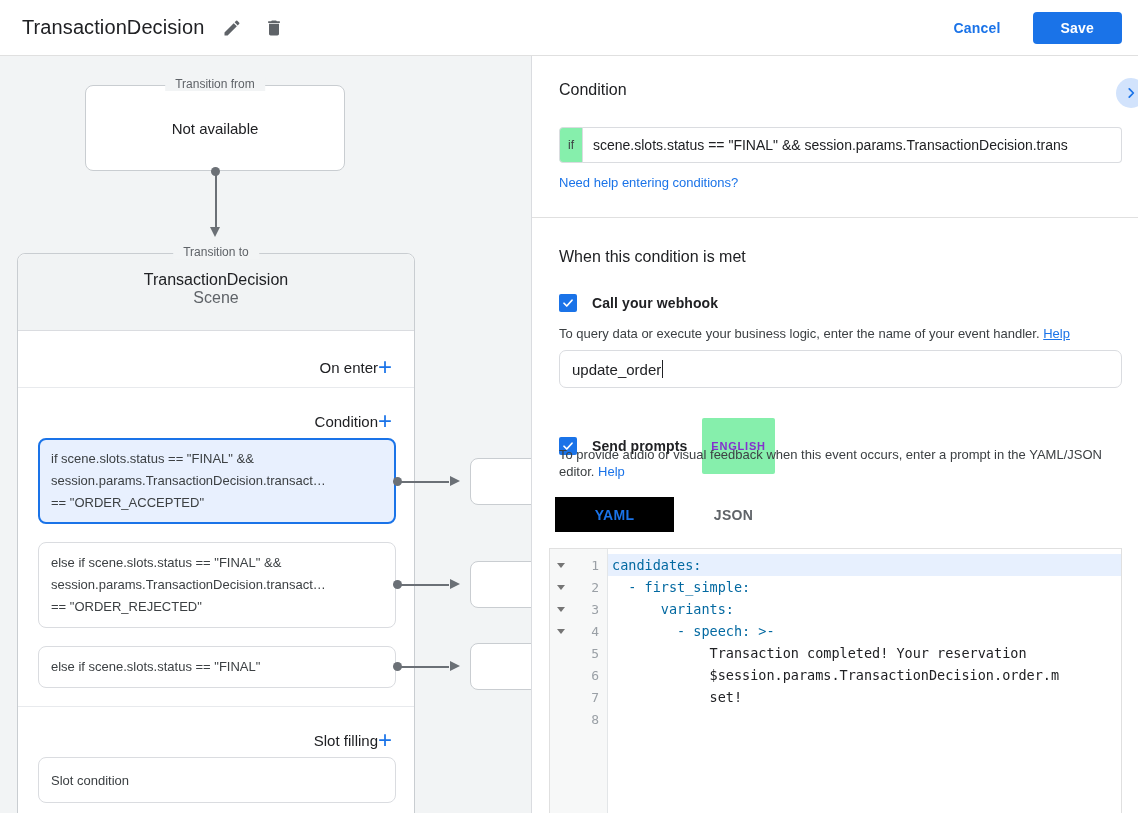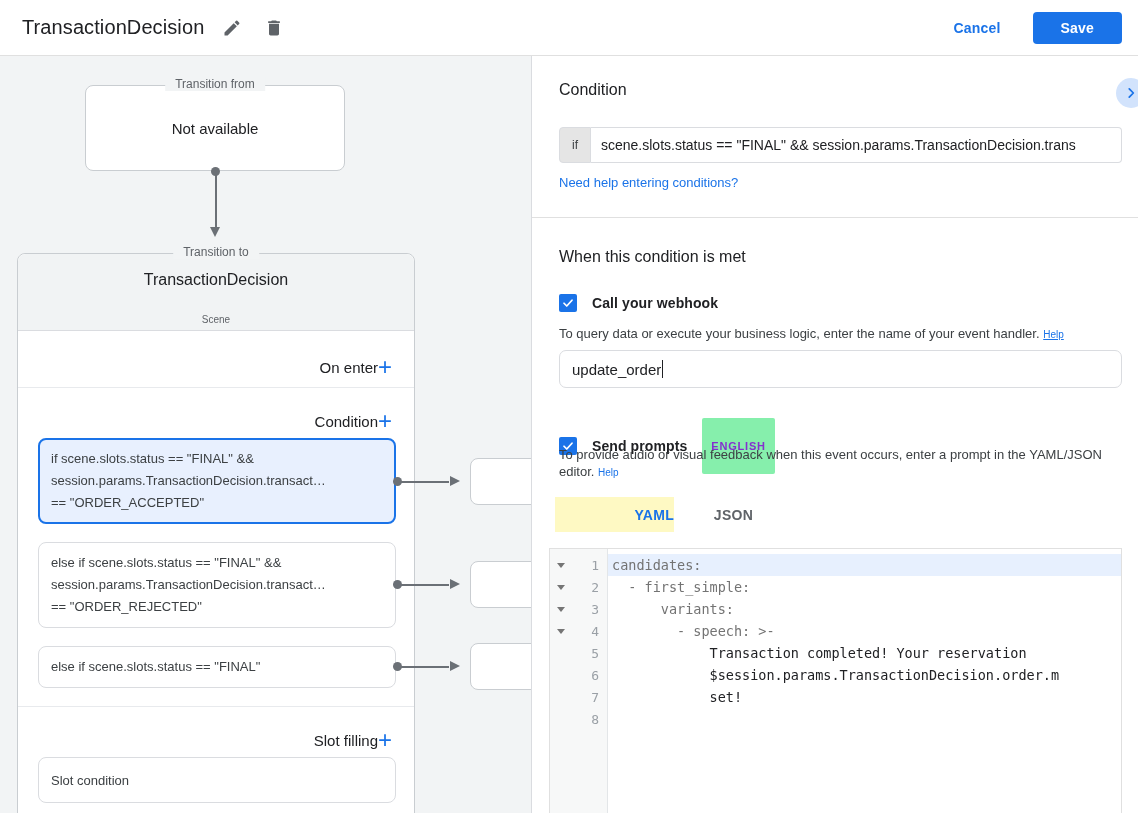--- a/index.html
+++ b/index.html
@@ -59,21 +59,21 @@
 
   .scene-card {
     position: absolute; left: 17px; top: 197px; width: 398px; height: 660px;
     background: #fff; border: 1px solid #c9cdd1; border-radius: 8px;
   }
   .scene-header {
     height: 77px; background: #f1f3f4; border-bottom: 1px solid #dadce0;
     border-radius: 8px 8px 0 0; text-align: center; padding-top: 17px; cursor: pointer;
   }
   .scene-title { font-size: 16px; color: #202124; }
-  .scene-sub { font-size: 10px; color: #5f6368; margin-top: 25px; }
+  .scene-sub { font-size: 16px; color: #5f6368; margin-top: 0; }
 
   .card-row {
     display: flex; align-items: center; justify-content: flex-end;
     padding: 16px 22px 0 20px;
   }
   .row-onenter { height: 57px; border-bottom: 1px solid #e8eaed; }
   .section-label { font-size: 15px; color: #202124; }
   .plus-btn {
     border: none; background: transparent; color: #1a73e8; font-size: 24px; font-weight: 400;
     cursor: pointer; line-height: 20px; padding: 0; font-family: inherit;
@@ -110,21 +110,21 @@
   }
   .panel-title { position: absolute; left: 27px; top: 25px; font-size: 16px; color: #202124; }
   .collapse-btn {
     position: absolute; right: -8px; top: 22px; width: 30px; height: 30px; border-radius: 50%;
     background: #d2e3fc; border: none; cursor: pointer; display: flex; align-items: center; justify-content: center;
   }
   .collapse-btn svg { stroke: #1a73e8; }
 
   .if-row { position: absolute; left: 27px; right: 16px; top: 71px; height: 36px; display: flex; }
   .if-chip {
-    width: 32px; background: #e5e5e5; border: 1px solid #dadce0; border-radius: 4px 0 0 4px;
+    width: 24px; background: #86efac; border: 1px solid #dadce0; border-radius: 4px 0 0 4px;
     display: flex; align-items: center; justify-content: center; font-size: 12px; color: #3c4043;
   }
   .if-input {
     flex: 1; border: 1px solid #dadce0; border-left: none; border-radius: 0 4px 4px 0;
     display: flex; align-items: center; padding: 0 10px; font-size: 14px; color: #202124;
     white-space: nowrap; overflow: hidden; cursor: text;
   }
   .link { color: #1a73e8; text-decoration: none; font-size: 13px; cursor: pointer; }
   .help-cond-link { position: absolute; left: 27px; top: 119px; }
   .panel-divider { position: absolute; left: 0; right: 0; top: 161px; height: 1px; background: #e0e0e0; }
@@ -133,21 +133,21 @@
 
   .check-row { position: absolute; left: 27px; display: flex; align-items: center; }
   .checkbox {
     width: 18px; height: 18px; border-radius: 2px; background: #1a73e8; cursor: pointer;
     display: flex; align-items: center; justify-content: center; flex: none;
   }
   .check-label { margin-left: 15px; font-size: 14px; font-weight: 700; color: #202124; letter-spacing: .1px; }
   .row-webhook { top: 238px; }
   .desc { position: absolute; left: 27px; right: 16px; font-size: 13px; color: #3c4043; line-height: 17px; }
   .desc-webhook { top: 269px; }
-  .desc a { font-size: 10px; }
+  .desc a { font-size: 13px; }
   .underline { text-decoration: underline; }
 
   .text-input {
     position: absolute; left: 27px; right: 16px; height: 38px;
     border: 1px solid #dadce0; border-radius: 4px; display: flex; align-items: center;
     padding: 0 12px; font-size: 15px; color: #202124; cursor: text;
   }
   .webhook-input { top: 294px; border-radius: 7px; }
   .caret { width: 1px; height: 18px; background: #202124; margin-left: 1px; }
 
@@ -156,21 +156,21 @@
     margin-left: 15px; background: #86efac; color: #8430ce; font-size: 11px; font-weight: 600;
     letter-spacing: .8px; padding: 22px 9px; border-radius: 2px;
   }
   .desc-prompts { top: 390px; }
 
   .tabs { position: absolute; left: 23px; top: 441px; display: flex; }
   .tab {
     width: 119px; height: 35px; border: none; background: transparent; cursor: pointer;
     font-size: 14px; font-weight: 600; color: #5f6368; font-family: inherit; letter-spacing: .3px;
   }
-  .tab.active { background: #fef9c3; color: #1a73e8; text-align: right; }
+  .tab.active { background: #000000; color: #1a73e8; }
 
   
   .editor {
     position: absolute; left: 17px; right: 16px; top: 492px; bottom: 0;
     border: 1px solid #e0e0e0; border-bottom: none; background: #fff; overflow: hidden;
     font-family: "DejaVu Sans Mono", monospace; font-size: 13.5px;
   }
   .ed-gutter {
     position: absolute; left: 0; top: 0; bottom: 0; width: 58px;
     background: #f7f8f8; border-right: 1px solid #e3e6e8;
@@ -179,21 +179,21 @@
   .gut-cell { width: 58px; flex: none; display: flex; align-items: center; height: 22px; }
   .fold {
     width: 22px; flex: none; display: flex; align-items: center; justify-content: center; cursor: pointer;
   }
   .fold.has::after {
     content: ""; width: 0; height: 0; display: block;
     border-left: 4.5px solid transparent; border-right: 4.5px solid transparent; border-top: 5.5px solid #757575;
   }
   .lnum { flex: 1; text-align: right; padding-right: 9px; color: #9aa0a6; font-size: 13px; }
   .code-cell { flex: 1; white-space: pre; overflow: hidden; padding-left: 4px; color: #202124; height: 22px; line-height: 22px; cursor: text; }
-  .code-cell.key { color: #737373; }
+  .code-cell.key { color: #0369a1; }
   .ed-line.hl .code-cell { background: #e7f0fe; }
 </style>
 </head>
 <body>
 
 <div class="stage">
 
   <div class="topbar">
     <span class="topbar-title">TransactionDecision</span>
     <button class="icon-btn">

